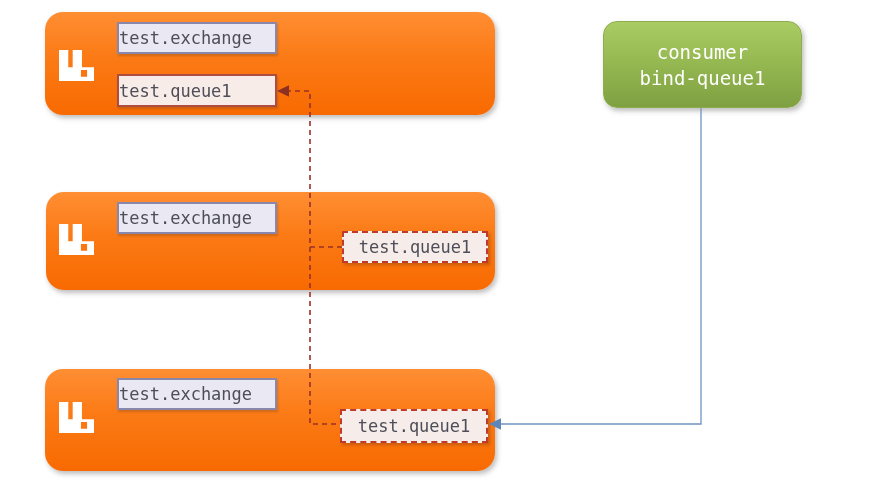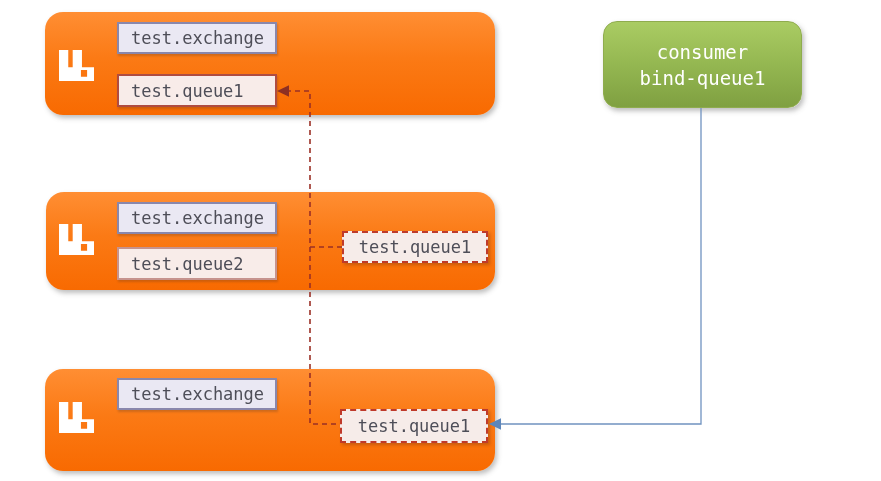--- a/index.html
+++ b/index.html
@@ -23,21 +23,20 @@
   
   .rabbit{position:absolute;width:35px;height:31px;}
   .rabbit.i1{left:59px;top:50px;}
   .rabbit.i2{left:59px;top:224px;}
   .rabbit.i3{left:59px;top:402px;}
   
   .chip{
     position:absolute;
     box-sizing:border-box;
     display:flex;align-items:center;
-    padding-left:12px;
     font-size:17px;
     color:#4e4e58;
     letter-spacing:0px;
     box-shadow:1px 2px 2px rgba(80,50,30,.25);
   }
   .chip.exchange{
     background:#eae8f3;
     border:2px solid #8987ac;
     width:160px;height:32px;
   }
@@ -99,23 +98,20 @@
     <span>test.queue1</span>
   </div>
 
   <div class="node n2"></div>
   <svg class="rabbit i2" viewBox="0 0 34 30">
     <path fill="#ffffff" fill-rule="evenodd" d="M0 0 H9 V16.7 H13.3 V0 H22.3 V16.7 H34 V30 H0 Z M21.3 19.4 H27.3 V26 H21.3 Z"></path>
   </svg>
   <div class="chip exchange ex2">
     <span>test.exchange</span>
   </div>
-  <div class="chip queue q2">
-    <span>test.queue2</span>
-  </div>
   <div class="ghost g2">
     <span>test.queue1</span>
   </div>
 
   <div class="node n3"></div>
   <svg class="rabbit i3" viewBox="0 0 34 30">
     <path fill="#ffffff" fill-rule="evenodd" d="M0 0 H9 V16.7 H13.3 V0 H22.3 V16.7 H34 V30 H0 Z M21.3 19.4 H27.3 V26 H21.3 Z"></path>
   </svg>
   <div class="chip exchange ex3">
     <span>test.exchange</span>

